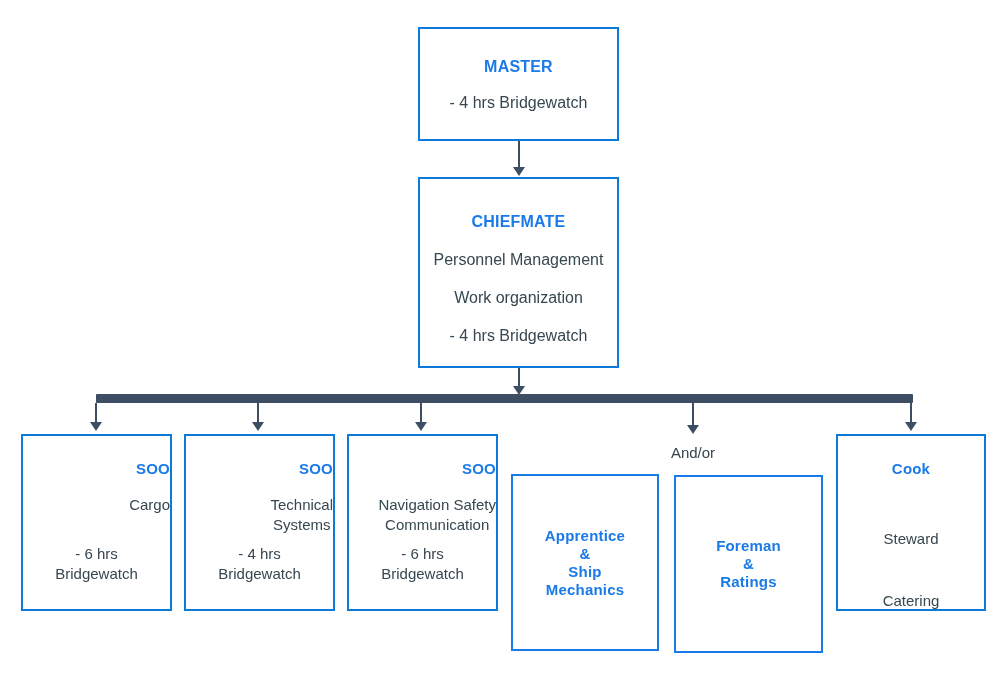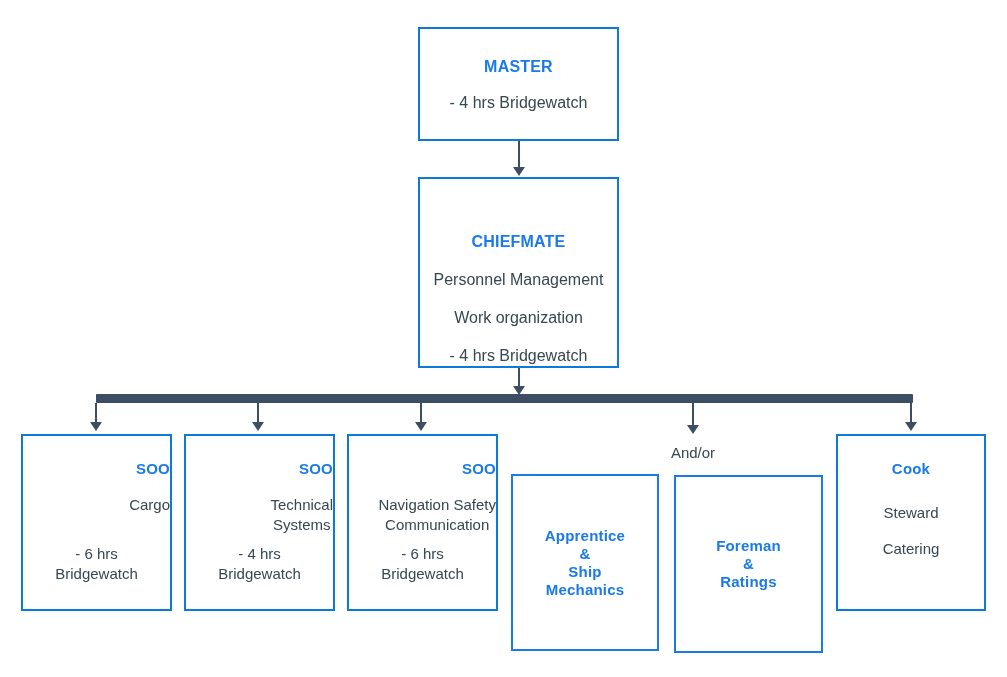--- a/index.html
+++ b/index.html
@@ -50,21 +50,21 @@
   }
   #node-master .node-title { font-size: 16px; }
   #node-master .node-line  { font-size: 16px; margin-top: 18px; }
 
   
   #node-chiefmate {
     left: 418px; top: 177px; width: 201px; height: 191px;
     justify-content: flex-start;
     padding-top: 34px;
   }
-  #node-chiefmate .node-title { font-size: 16px; margin-top: 20px; }
+  #node-chiefmate .node-title { font-size: 16px; }
   #node-chiefmate .node-line  { font-size: 16px; margin-top: 20px; }
 
   
   .soo {
     width: 151px; height: 177px;
     top: 434px;
     justify-content: flex-start;
     padding-top: 24px;
     align-items: flex-end;
   }
@@ -85,21 +85,21 @@
     --border: #1a7ae8;
     justify-content: center;
   }
   .blue-node .node-title { font-size: 15px; line-height: 18px; }
   #node-apprentice { left: 511px; top: 474px; width: 148px; height: 177px; }
   #node-foreman    { left: 674px; top: 475px; width: 149px; height: 178px; }
 
   
   #node-cook {
     left: 836px; top: 434px; width: 150px; height: 177px;
-    justify-content: flex-start;
+    justify-content: space-between;
     padding-top: 24px;
   }
   #node-cook .node-title { font-size: 15px; }
   #node-cook .node-line  { font-size: 15px; margin-top: 27px; }
   #node-cook .node-line.second { margin-top: 19px; }
 
   
   .hbar {
     position: absolute;
     background: #3d4d63;

